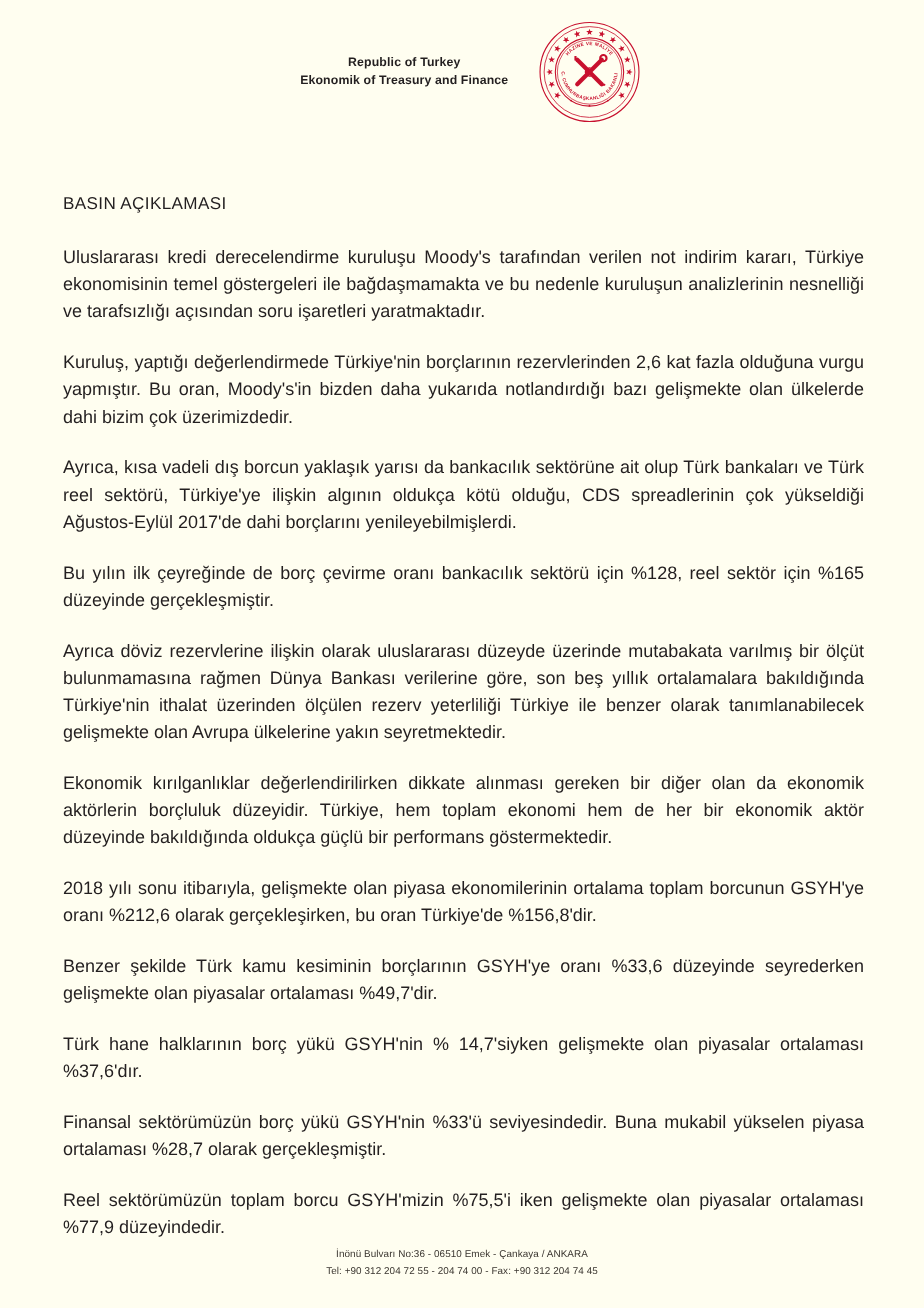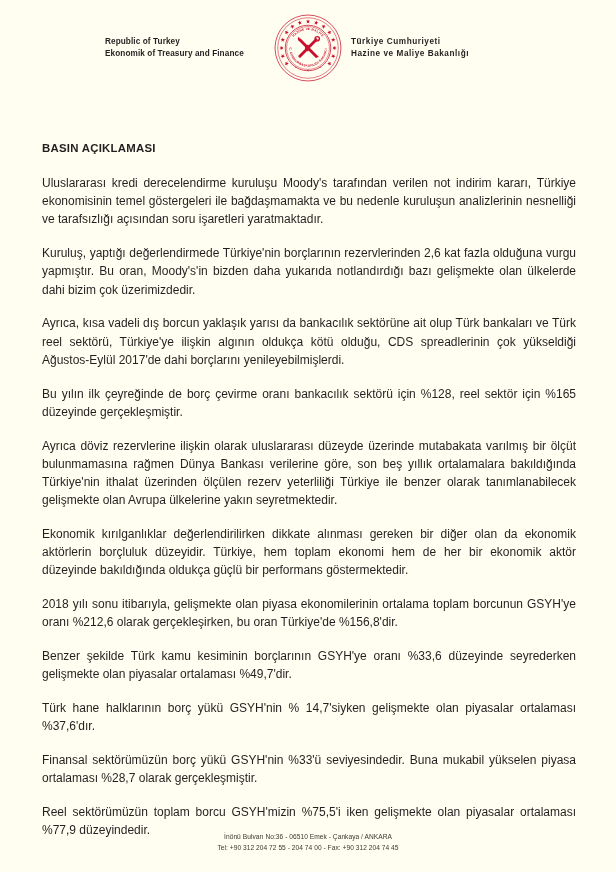--- a/index.html
+++ b/index.html
@@ -36,21 +36,21 @@
   }
   .lh-text {
     font-size: 8.2px;
     line-height: 1.5;
     font-weight: bold;
     letter-spacing: .1px;
     color: #231f20;
     white-space: nowrap;
   }
   .lh-text.left {
-    text-align: left;
+    text-align: center;
     width: 160px;
     padding-right: 9px;
   }
   .lh-text.right {
     text-align: left;
     width: 160px;
     padding-left: 9px;
     letter-spacing: .55px;
   }
   .lh-text div { display: block; }
@@ -66,23 +66,23 @@
 
   
   .content {
     position: absolute;
     left: 42px;
     top: 126px;
     width: 534px;
   }
   .doc-title {
     font-size: 11.4px;
-    font-weight: bold;
+    font-weight: normal;
     letter-spacing: .25px;
-    margin: 16px 0 20px 0;
+    margin: 4px 0 20px 0;
     color: #231f20;
   }
   .para {
     font-size: 12px;
     line-height: 1.52;
     text-align: justify;
     margin: 0 0 15.5px 0;
     color: #231f20;
     hyphens: none;
   }
@@ -200,24 +200,20 @@
         </g>
 
         <g fill="#C8102E">
           <circle cx="32" cy="78" r="0.85"></circle>
           <circle cx="50" cy="83" r="0.85"></circle>
           <circle cx="68" cy="78" r="0.85"></circle>
         </g>
       </svg>
     </div>
 
-    <div class="lh-text right">
-      <div>Türkiye Cumhuriyeti</div>
-      <div>Hazine ve Maliye Bakanlığı</div>
-    </div>
 
   </div>
 
   <div class="content">
 
     <h1 class="doc-title">BASIN AÇIKLAMASI</h1>
 
     <p class="para">Uluslararası kredi derecelendirme kuruluşu Moody's tarafından verilen not indirim kararı, Türkiye ekonomisinin temel göstergeleri ile bağdaşmamakta ve bu nedenle kuruluşun analizlerinin nesnelliği ve tarafsızlığı açısından soru işaretleri yaratmaktadır.</p>
     <p class="para">Kuruluş, yaptığı değerlendirmede Türkiye'nin borçlarının rezervlerinden 2,6 kat fazla olduğuna vurgu yapmıştır. Bu oran, Moody's'in bizden daha yukarıda notlandırdığı bazı gelişmekte olan ülkelerde dahi bizim çok üzerimizdedir.</p>
     <p class="para">Ayrıca, kısa vadeli dış borcun yaklaşık yarısı da bankacılık sektörüne ait olup Türk bankaları ve Türk reel sektörü, Türkiye'ye ilişkin algının oldukça kötü olduğu, CDS spreadlerinin çok yükseldiği Ağustos-Eylül 2017'de dahi borçlarını yenileyebilmişlerdi.</p>

